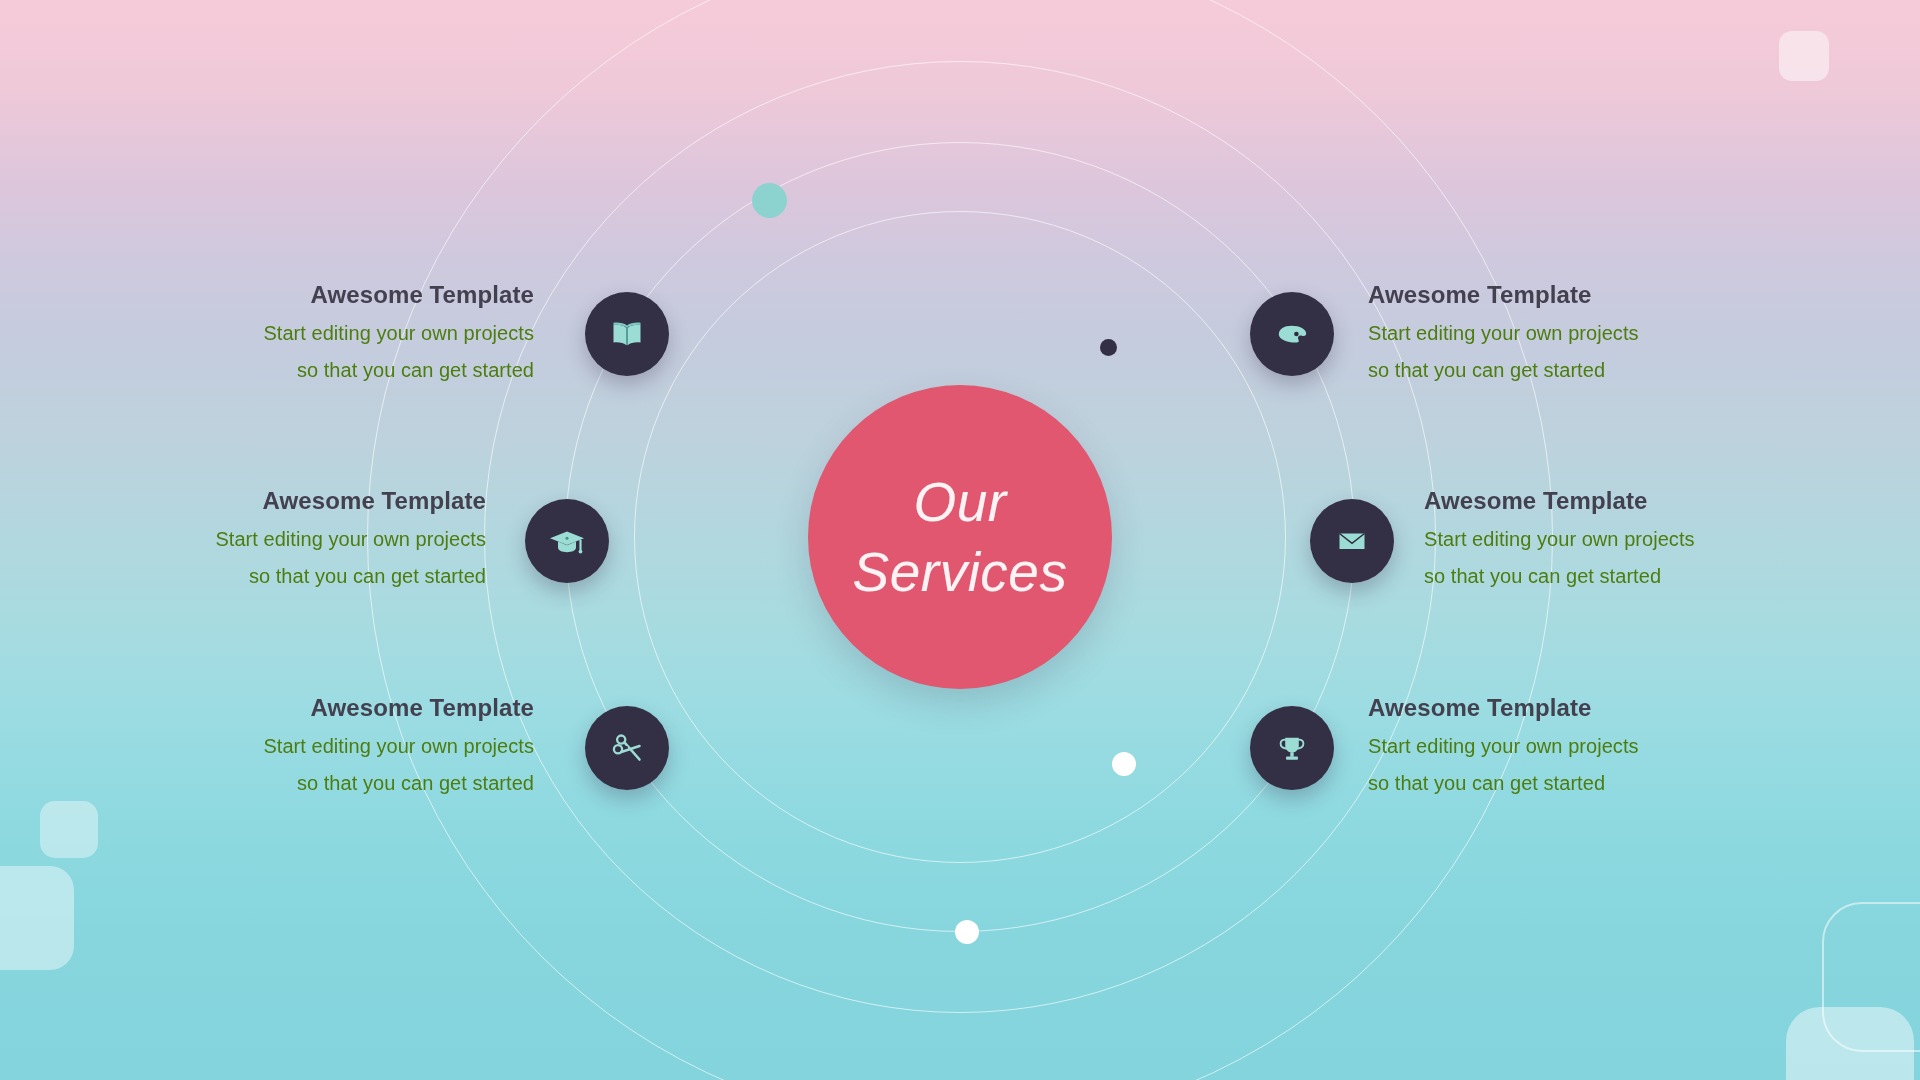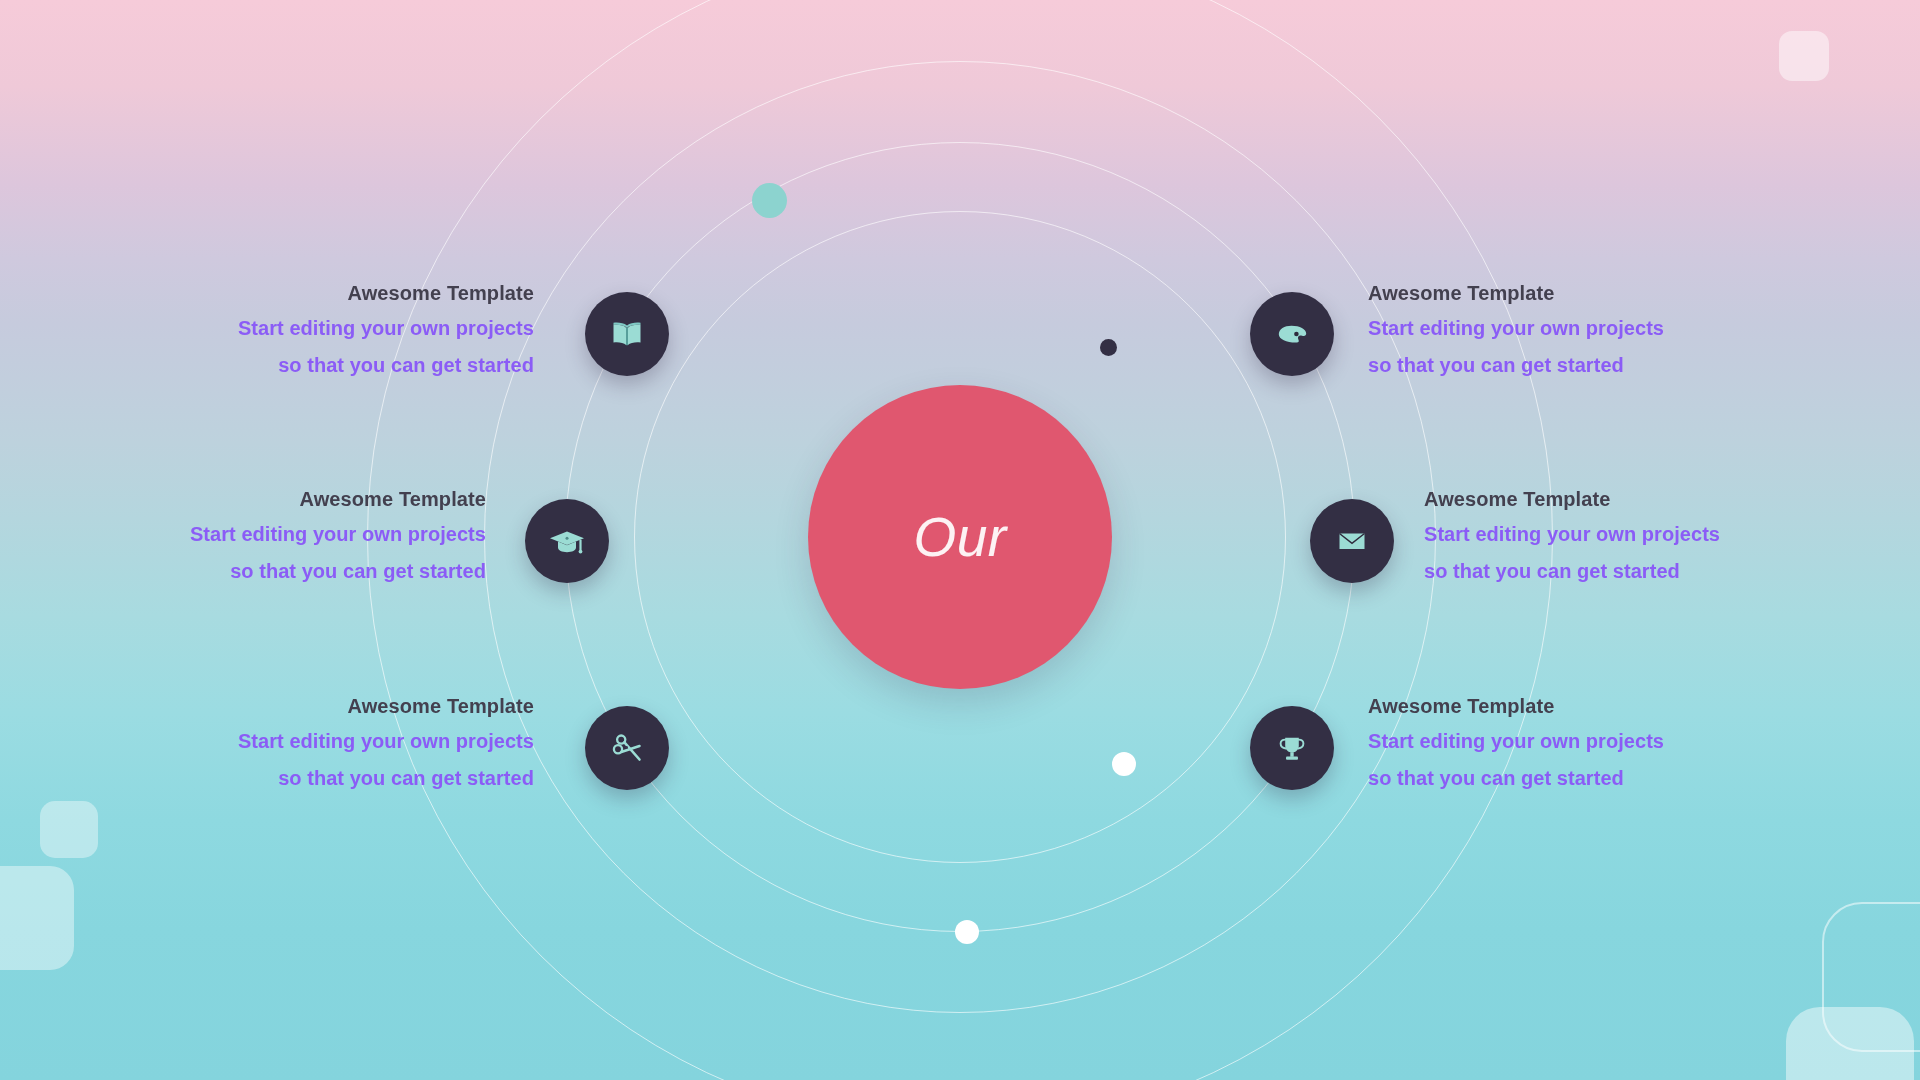--- a/index.html
+++ b/index.html
@@ -104,32 +104,32 @@
   .node.n-book { left:585px;  top:292px; }
   .node.n-cap  { left:525px;  top:499px; }
   .node.n-sciss{ left:585px;  top:706px; }
   .node.n-pal  { left:1250px; top:292px; }
   .node.n-mail { left:1310px; top:499px; }
   .node.n-trop { left:1250px; top:706px; }
 
   
   .block { position:absolute; width:360px; }
   .block .title {
-    font-size:20px;
+    font-size:24px;
     font-weight:600;
     color:#43404f;
     line-height:1.2;
     margin-bottom:8px;
     letter-spacing:0.1px;
   }
   .block .line {
     font-size:20px;
-    color:#8b5cf6;
+    color:#4d7c0f;
     line-height:1.34;
-    font-weight:700;
+    font-weight:400;
     letter-spacing:0.05px;
     margin-top:10px;
   }
   .block.left  { text-align:right; }
   .block.right { text-align:left;  }
 
   .block.b1 { left:174px;  top:281px; }
   .block.b2 { left:126px;  top:487px; }
   .block.b3 { left:174px;  top:694px; }
   .block.b4 { left:1368px; top:281px; }
@@ -151,20 +151,21 @@
 <div class="orbit r4"></div>
 
 <div class="dot dot-teal"></div>
 <div class="dot dot-navy"></div>
 <div class="dot dot-white1"></div>
 <div class="dot dot-white2"></div>
 
 <div class="hub">
   <div class="hub-text">
     <span>Our</span>
+    <span>Services</span>
   </div>
 </div>
 
 <div class="node n-book">
   <span>
     <svg viewBox="0 0 40 40" fill="none">
       <path d="M20 11.5 C16.5 8.8 11 8.2 6.5 8.8 L6.5 11 C11 10.4 16.5 11 20 13.7 Z" fill="#7fc9c4"></path>
       <path d="M20 11.5 C23.5 8.8 29 8.2 33.5 8.8 L33.5 11 C29 10.4 23.5 11 20 13.7 Z" fill="#7fc9c4"></path>
       <path d="M6.5 11 C11 10.4 16.5 11 19.1 13.7 L19.1 31 C16.5 28.4 11 27.8 6.5 28.4 Z" fill="#9bdcd4"></path>
       <path d="M33.5 11 C29 10.4 23.5 11 20.9 13.7 L20.9 31 C23.5 28.4 29 27.8 33.5 28.4 Z" fill="#9bdcd4"></path>

